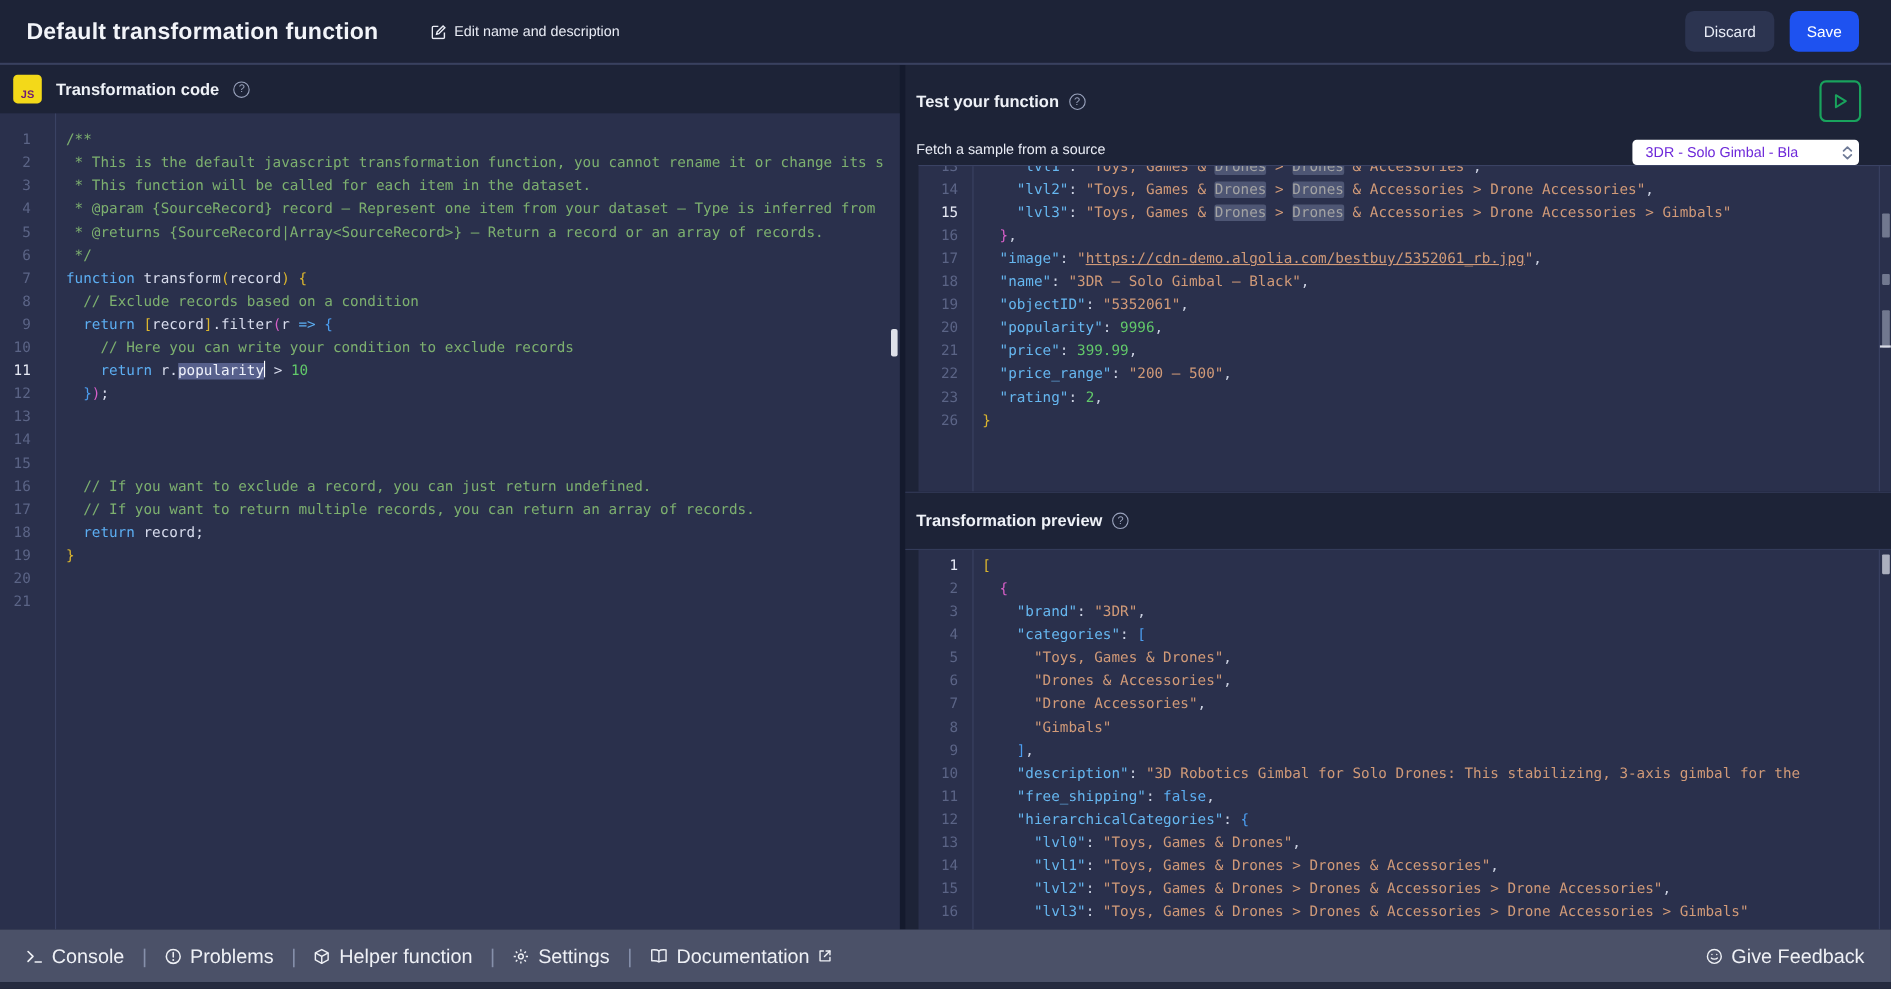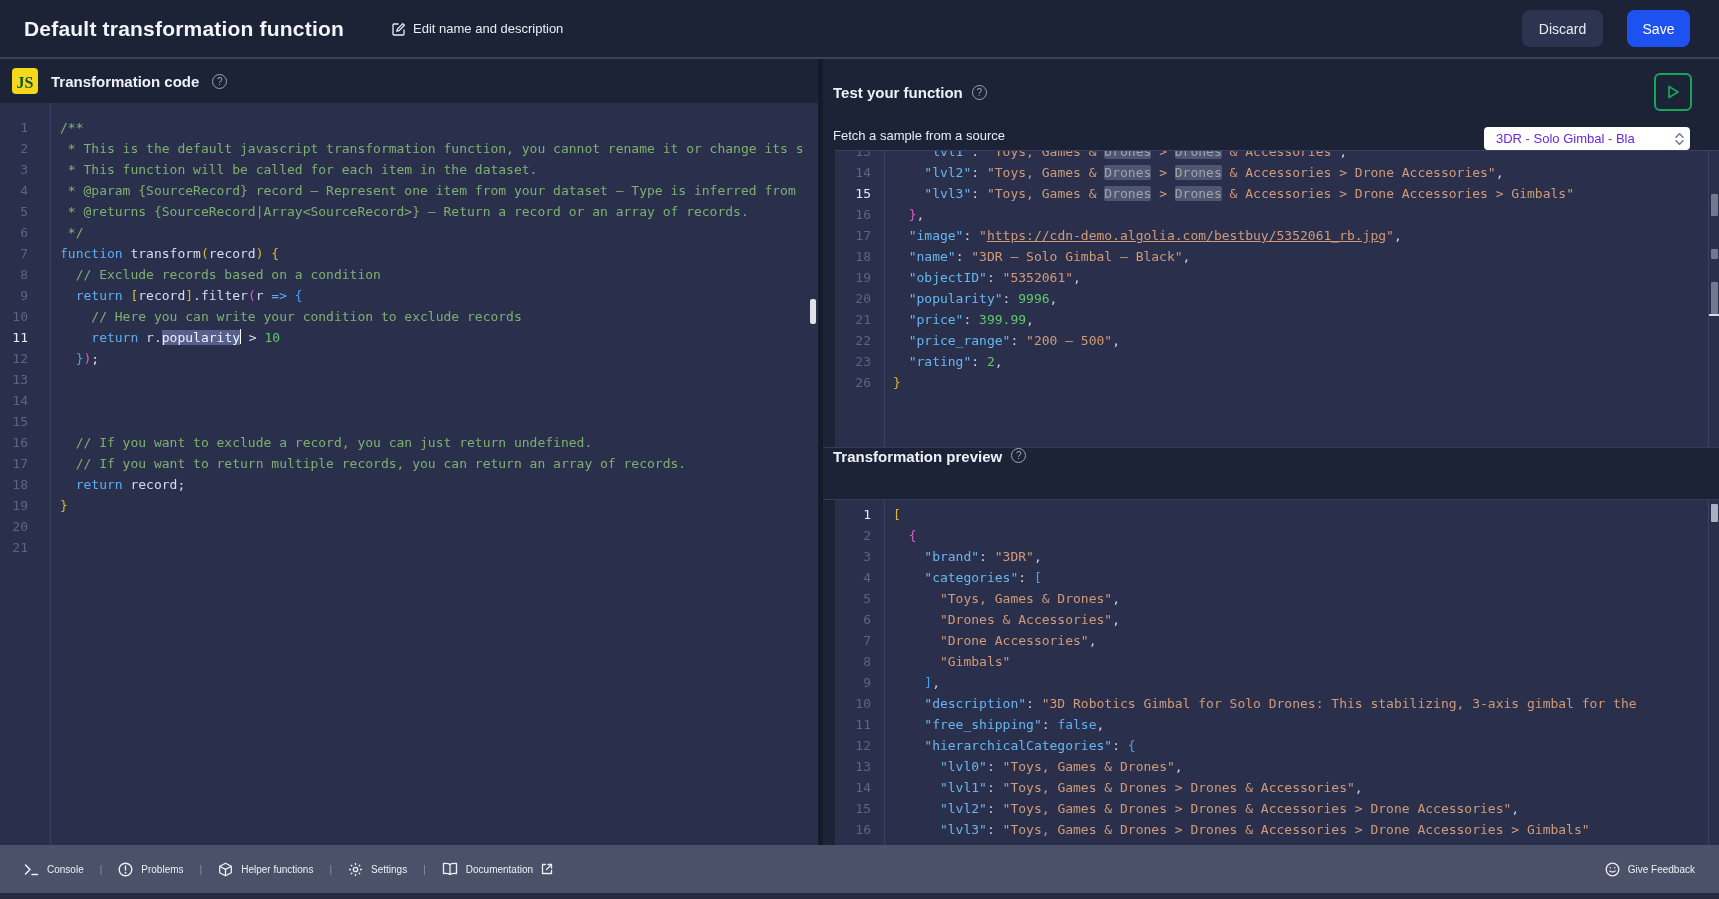--- a/index.html
+++ b/index.html
@@ -3,33 +3,33 @@
 <meta charset="utf-8">
 <style>
   * { margin:0; padding:0; box-sizing:border-box; }
   html,body { width:1719px; height:899px; overflow:hidden; }
   body { position:relative; background:#141a2d; font-family:"Liberation Sans", sans-serif; }
 
   
   .app-header { position:absolute; left:0; top:0; width:1719px; height:57px; background:#1d2337; display:flex; align-items:center; }
   .app-title { margin-left:24px; font-size:21px; font-weight:600; color:#f2f4f9; letter-spacing:.2px; }
   .edit-btn { margin-left:48px; display:flex; align-items:center; gap:7px; color:#e9ecf5; font-size:13px; cursor:pointer; }
-  .hdr-actions { position:absolute; right:29px; top:10px; display:flex; gap:24px; }
+  .hdr-actions { position:absolute; right:29px; top:10px; display:flex; gap:14px; }
   .btn { height:37px; border:none; border-radius:8px; font-size:14px; font-family:"Liberation Sans",sans-serif; cursor:pointer; }
   .btn-discard { width:81px; background:#2c3450; color:#e8ecf6; }
   .btn-save { width:63px; background:#1e52f0; color:#ffffff; }
 
   .hdr-divider { position:absolute; left:0; top:57px; width:1719px; height:2px; background:#39415f; z-index:5; }
 
   
   .panel-left { position:absolute; left:0; top:59px; width:818px; height:786px; background:#1d2337; }
   .panel-right { position:absolute; left:823px; top:59px; width:896px; height:786px; background:#1d2337; }
 
   .code-panel-header { height:44px; display:flex; align-items:center; padding-left:12px; gap:13px; }
-  .js-badge { width:26px; height:26px; background:#f3d919; border-radius:4px; color:#14532d; font-weight:bold; font-size:16px; display:flex; align-items:flex-end; justify-content:center; padding-bottom:2px;font-family:Liberation Serif, serif; }
+  .js-badge { width:26px; height:26px; background:#f3d919; border-radius:4px; color:#701a75; font-weight:bold; font-size:10px; display:flex; align-items:flex-end; justify-content:center; padding-bottom:2px; }
   .section-title { font-size:15px; font-weight:700; color:#eef1f7; }
   .help-icon { width:15px; height:15px; border:1.2px solid #9aa3bd; border-radius:50%; color:#9aa3bd; font-size:10px; line-height:13px; text-align:center; display:inline-block; }
 
   
   .editor { position:relative; background:#2a304c; overflow:hidden; }
   .editor::before { content:""; position:absolute; top:0; bottom:0; width:1px; background:#3a4263; }
   .editor-left::before { left:50px; }
   .editor-json::before { left:49px; }
   .code-line { display:flex; height:21px; line-height:21px; font-family:"DejaVu Sans Mono", monospace; font-size:13px; white-space:pre; }
   .lnum { flex:none; text-align:right; color:#5b6486; }
@@ -55,30 +55,30 @@
   
   .test-title-row { position:absolute; left:10px; top:25px; display:flex; align-items:center; gap:9px; }
   .run-btn { position:absolute; right:27px; top:14px; width:38px; height:38px; border:2px solid #19a35d; border-radius:6px; background:transparent; cursor:pointer; display:flex; align-items:center; justify-content:center; }
   .fetch-label { position:absolute; left:10px; top:69px; font-size:13px; color:#e9ecf5; }
   .source-select { position:absolute; left:661px; top:68px; width:206px; height:23px; background:#ffffff; border-radius:4px; display:flex; align-items:center; overflow:hidden; cursor:pointer; }
   .source-select .val { flex:1; padding-left:12px; font-size:13px; color:#6d28d9; white-space:nowrap; overflow:hidden; }
   .source-select .chev { flex:none; width:22px; display:flex; align-items:center; justify-content:center; }
 
   .editor-sample { position:absolute; left:12px; right:0; top:91px; height:297px; border-top:1px solid #3a4263; }
   .editor-sample .lines { margin-top:-10px; }
-  .preview-band { position:absolute; left:0; right:0; top:388px; height:53px; background:#1d2337; border-top:1px solid #333b59; border-bottom:1px solid #333b59; display:flex; align-items:flex-start; padding-left:10px; gap:9px; }
+  .preview-band { position:absolute; left:0; right:0; top:388px; height:53px; background:#1d2337; border-top:1px solid #333b59; border-bottom:1px solid #333b59; display:flex; align-items:center; padding-left:10px; gap:9px; }
   .editor-preview { position:absolute; left:12px; right:0; top:441px; bottom:0; }
   .editor-preview .lines { padding-top:4px; }
 
   .overview-ruler { position:absolute; right:0; top:0; bottom:0; width:11px; border-left:1px solid #3a4263; }
   .ruler-mark { position:absolute; left:2px; width:7px; background:#8a90a5; opacity:.75; border-radius:1px; }
   .ruler-line { position:absolute; left:0; right:0; height:2px; background:#d7dae4; }
 
   
-  .footer { position:absolute; left:0; top:845px; width:1719px; height:48px; background:#4b5168; display:flex; align-items:center; padding:0 24px; gap:16px; color:#eef0f5; font-size:10px; }
+  .footer { position:absolute; left:0; top:845px; width:1719px; height:48px; background:#4b5168; display:flex; align-items:center; padding:0 24px; gap:16px; color:#eef0f5; font-size:18px; }
   .f-item { display:flex; align-items:center; gap:8px; cursor:pointer; white-space:nowrap; }
   .f-sep { color:#8690ab; }
   .f-right { margin-left:auto; display:flex; align-items:center; gap:8px; cursor:pointer; }
   .bottom-strip { position:absolute; left:0; bottom:0; width:1719px; height:6px; background:#262b3f; }
 
   svg { display:block; }
 </style>
 </head>
 <body>
 
@@ -234,21 +234,21 @@
   </div>
   <span class="f-sep">|</span>
   <div class="f-item">
     <span>
       <svg width="15" height="15" viewBox="0 0 15 15" fill="none" stroke="#eef0f5" stroke-width="1.3" stroke-linejoin="round">
         <path d="M7.5 1.2 L13.3 4.3 V10.7 L7.5 13.8 L1.7 10.7 V4.3 Z"></path>
         <path d="M1.7 4.3 L7.5 7.4 L13.3 4.3"></path>
           <path d="M7.5 7.4 V13.8"></path>
       </svg>
     </span>
-    <span>Helper functions</span>
+    <span>Helper function</span>
   </div>
   <span class="f-sep">|</span>
   <div class="f-item">
     <span>
       <svg width="15" height="15" viewBox="0 0 15 15" fill="none" stroke="#eef0f5" stroke-width="1.3">
         <circle cx="7.5" cy="7.5" r="2.2"></circle>
         <path d="M7.5 1v2M7.5 12v2M1 7.5h2M12 7.5h2M2.9 2.9l1.4 1.4M10.7 10.7l1.4 1.4M12.1 2.9l-1.4 1.4M4.3 10.7l-1.4 1.4"></path>
       </svg>
     </span>
     <span>Settings</span>

